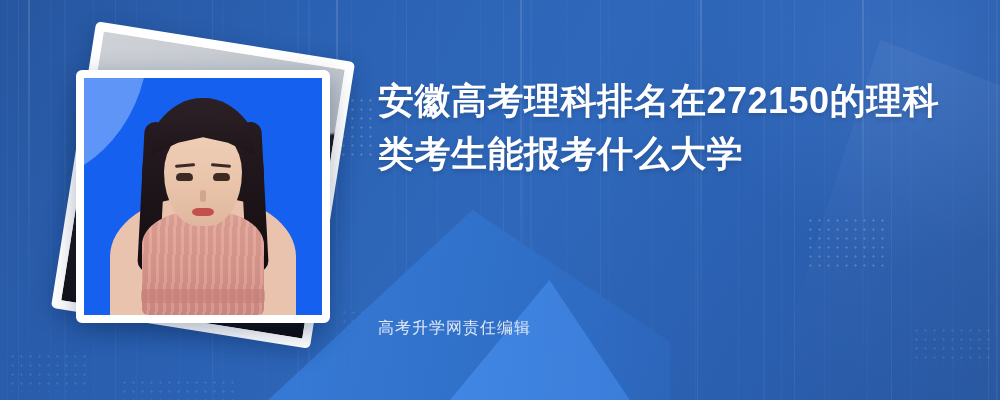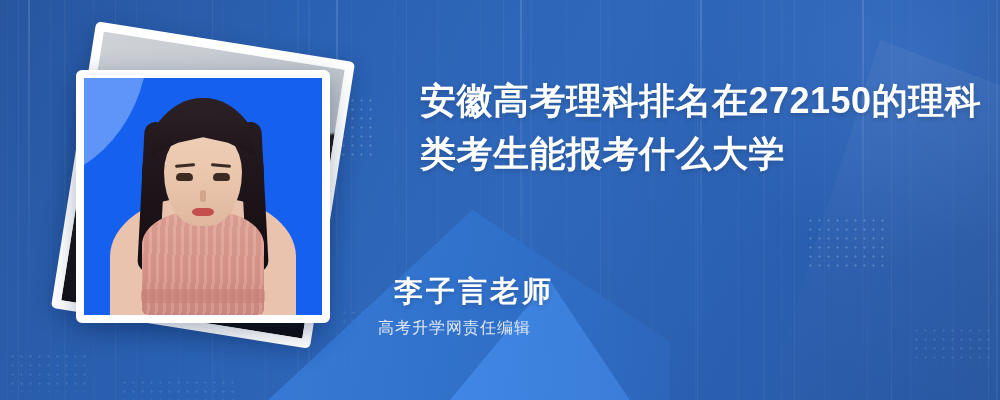--- a/index.html
+++ b/index.html
@@ -186,21 +186,20 @@
   
   .content {
     position:absolute; left:378px; top:0; right:24px; bottom:0;
   }
   .title {
     position:absolute; left:0; top:74px; width:580px;
     color:#ffffff;
     font-size:36px; font-weight:700; line-height:1.48;
     letter-spacing:.5px;
     text-shadow:0 2px 5px rgba(0,0,0,.18);
-    margin-left:42px;
   }
   .author {
     position:absolute; left:16px; top:272px;
     color:#ffffff;
     font-size:29px; font-weight:700; letter-spacing:3px;
     text-shadow:0 2px 5px rgba(0,0,0,.18);
   }
   .subtitle {
     position:absolute; left:0; top:318px;
     color:#dfe7f4;
@@ -257,17 +256,16 @@
         <div class="eye r"></div>
         <div class="nose"></div>
         <div class="mouth"></div>
       </div>
     </div>
 
   </div>
 
   <div class="content">
     <div class="title">安徽高考理科排名在272150的理科类考生能报考什么大学</div>
-    <div class="author">李子言老师</div>
     <div class="subtitle">高考升学网责任编辑</div>
   </div>
 
 </div>
 
 </body></html>

